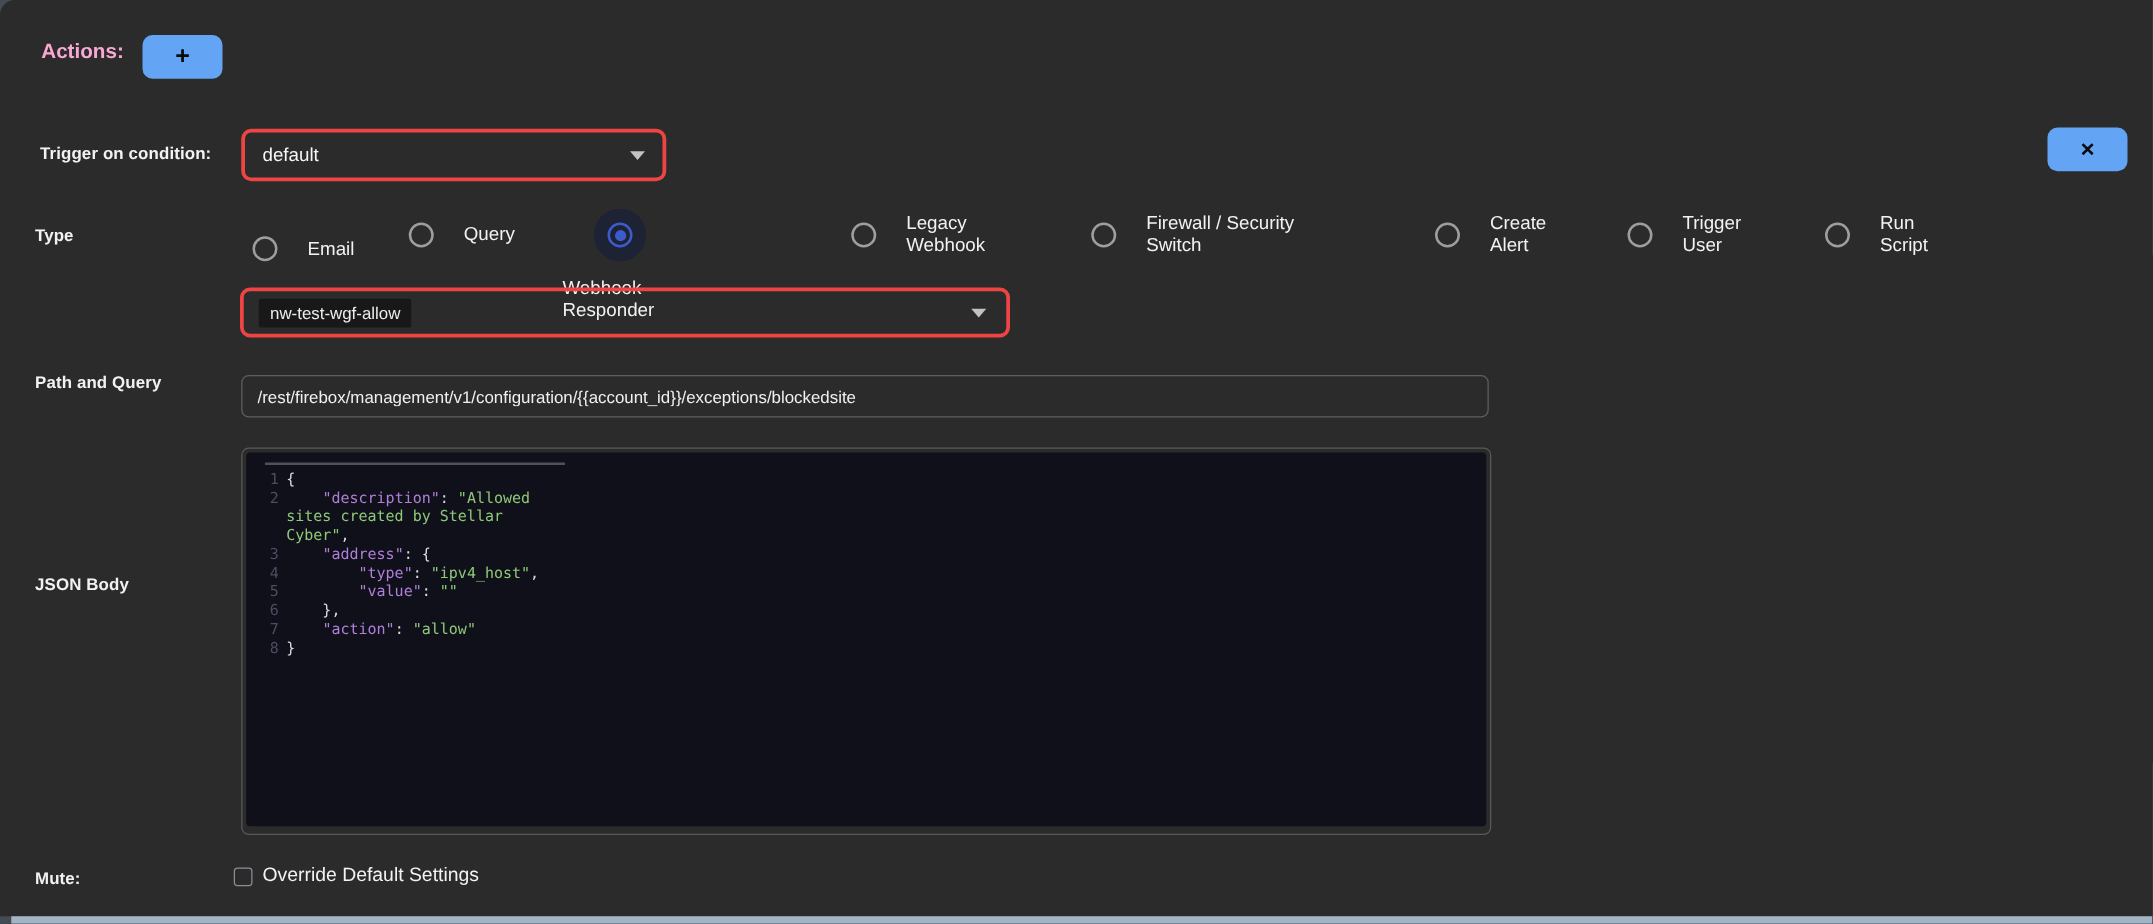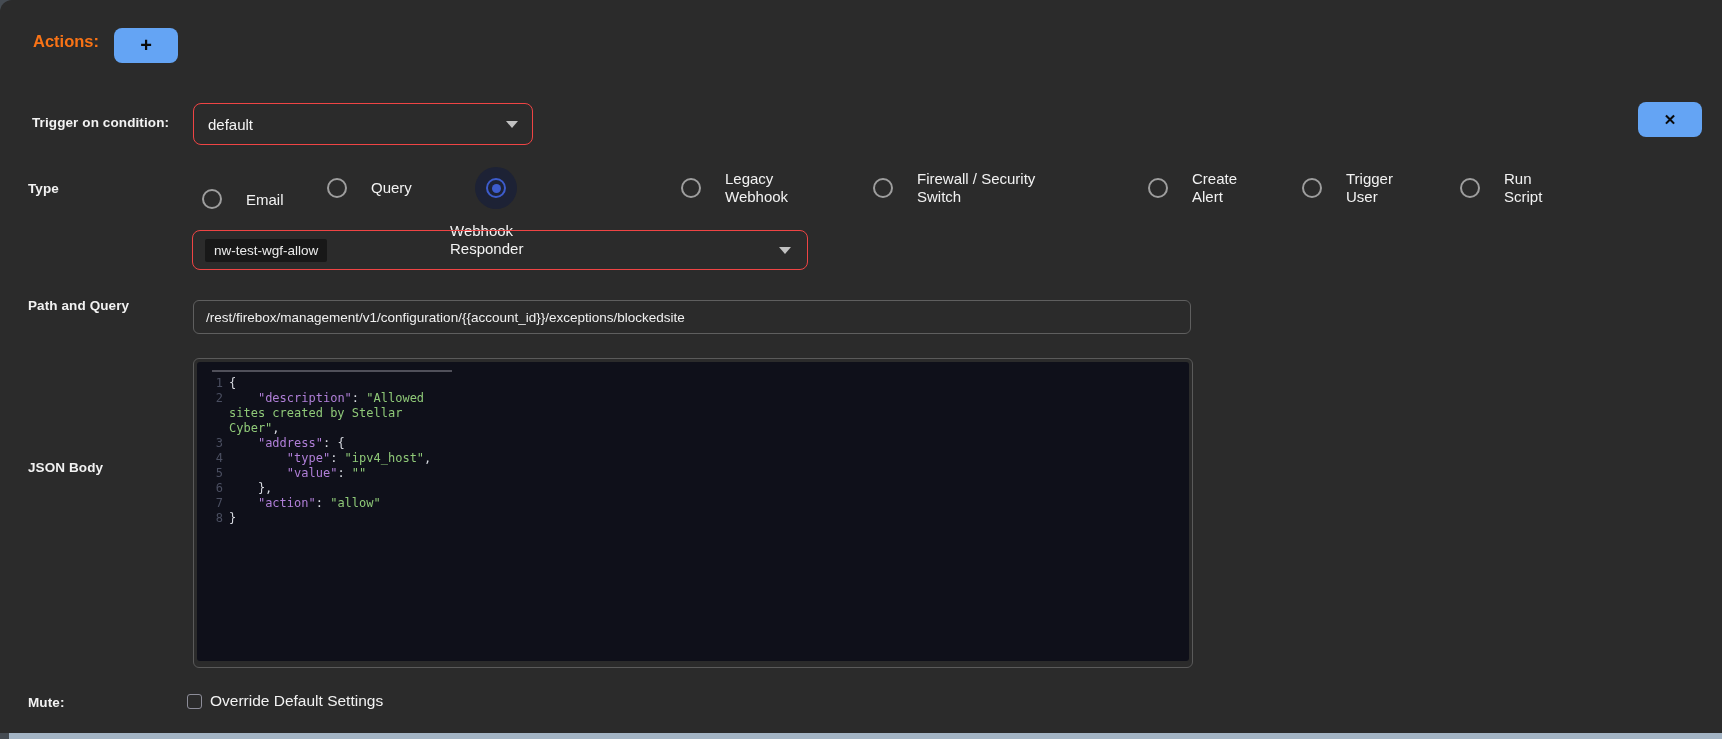--- a/index.html
+++ b/index.html
@@ -4,30 +4,30 @@
 <style>
   * { box-sizing: border-box; margin: 0; padding: 0; }
   html, body { width: 1722px; height: 739px; background: #454b52; overflow: hidden;
     font-family: "Liberation Sans", sans-serif; }
   .panel { position: relative; width: 1722px; height: 733px; background: #2b2b2b;
     border-radius: 12px 0 0 0; }
   .abs { position: absolute; }
   .form-label { color: #f2f2f2; font-size: 13.5px; font-weight: 700; letter-spacing: .1px; text-align: center; }
 
   
-  .actions-label { left: 33px; top: 32px; font-size: 16.5px; font-weight: 700; color: #f97316; }
+  .actions-label { left: 33px; top: 32px; font-size: 16.5px; font-weight: 700; color: #f9a8d4; }
   .btn-blue { width: 64px; height: 35px; background: #64a4f4; border: none; border-radius: 8px;
     color: #0a0a0a; font-weight: 900; cursor: pointer; display: flex; align-items: center;
     justify-content: center; }
   .add-btn { left: 114px; top: 28px; font-size: 20px; }
   .close-btn { left: 1638px; top: 102px; font-size: 15px; }
 
   
   .trigger-label { left: 32px; top: 115px; }
-  .select-box { border: 1px solid #ef4444; border-radius: 8px; background: transparent;
+  .select-box { border: 3px solid #ef4444; border-radius: 8px; background: transparent;
     display: flex; align-items: center; cursor: pointer; }
   .trigger-select { left: 193px; top: 103px; width: 340px; height: 42px; padding: 0 14px; }
   .select-value { color: #f5f5f5; font-size: 15px; flex: 1; }
   .caret { width: 0; height: 0; border-left: 6px solid transparent;
     border-right: 6px solid transparent; border-top: 7px solid #c2c2c2; }
 
   
   .type-label { left: 28px; top: 181px; }
   .type-opt { position: absolute; top: 167px; height: 42px; display: flex; align-items: center;
     gap: 24px; cursor: pointer; }

